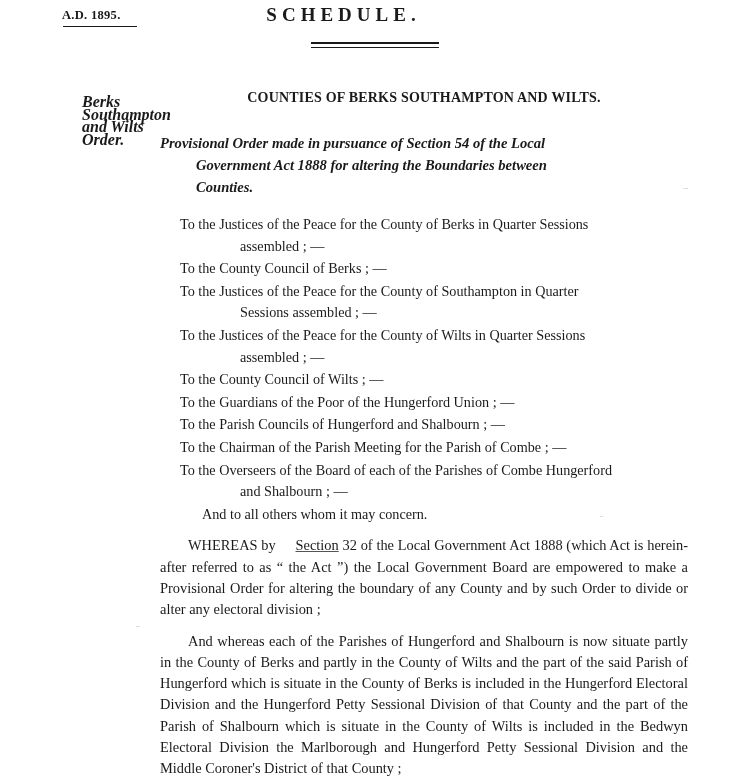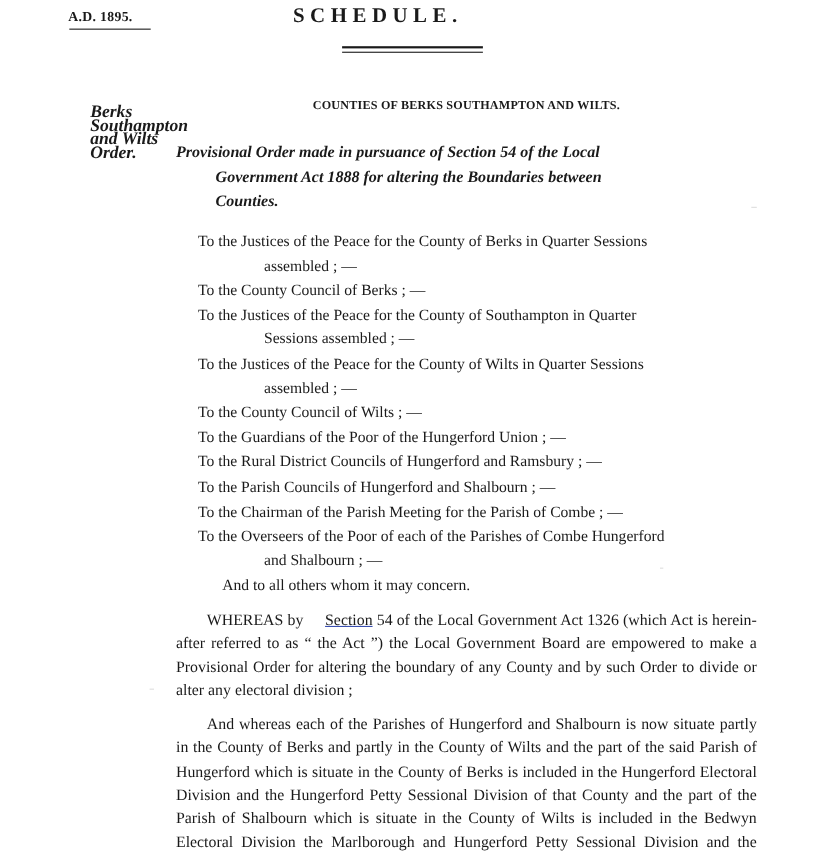--- a/index.html
+++ b/index.html
@@ -83,21 +83,21 @@
   }
   
   .col {
     position: absolute;
     left: 160px;
     top: 80px;
     width: 528px;
   }
   .counties-heading {
     text-align: center;
-    font-size: 11px;
+    font-size: 14px;
     font-weight: bold;
     letter-spacing: 0.2px;
     margin: 10px 0 0 0;
     font-family: "Liberation Serif", serif;
   }
   .prov-order {
     font-size: 14.6px;
     font-style: italic;
     font-weight: bold;
     line-height: 22px;
@@ -211,42 +211,39 @@
       </div>
 
       <div class="addressee">
         <span>To the County Council of Wilts ; —</span>
       </div>
 
       <div class="addressee">
         <span>To the Guardians of the Poor of the Hungerford Union ; —</span>
       </div>
 
-      <div class="addressee">
-        <span>To the Rural District Councils of Hungerford and Ramsbury ; —</span>
-      </div>
 
       <div class="addressee">
         <span>To the Parish Councils of Hungerford and Shalbourn ; —</span>
       </div>
 
       <div class="addressee">
         <span>To the Chairman of the Parish Meeting for the Parish of Combe ; —</span>
       </div>
 
       <div class="addressee">
-        <span>To the Overseers of the Poor of each of the Parishes of Combe Hungerford</span>
+        <span>To the Overseers of the Board of each of the Parishes of Combe Hungerford</span>
         <span class="cont">and Shalbourn ; —</span>
       </div>
 
       <div class="final-line">And to all others whom it may concern.</div>
     </div>
 
     <div class="para first-indent">
-      <span>WHEREAS by </span><span class="underlined-link">Section</span><span> 54 of the Local Government Act 1326 (which Act is herein-after referred to as “ the Act ”) the Local Government Board are empowered to make a Provisional Order for altering the boundary of any County and by such Order to divide or alter any electoral division ;</span>
+      <span>WHEREAS by </span><span class="underlined-link">Section</span><span> 32 of the Local Government Act 1888 (which Act is herein-after referred to as “ the Act ”) the Local Government Board are empowered to make a Provisional Order for altering the boundary of any County and by such Order to divide or alter any electoral division ;</span>
     </div>
 
     <div class="para first-indent">
       <span>And whereas each of the Parishes of Hungerford and Shalbourn is now situate partly in the County of Berks and partly in the County of Wilts and the part of the said Parish of Hungerford which is situate in the County of Berks is included in the Hungerford Electoral Division and the Hungerford Petty Sessional Division of that County and the part of the Parish of Shalbourn which is situate in the County of Wilts is included in the Bedwyn Electoral Division the Marlborough and Hungerford Petty Sessional Division and the Middle Coroner's District of that County ;</span>
     </div>
 
   </div>
 
   <div class="speck" style="left:683px;top:188px;width:5px;height:1px;"></div>
   <div class="speck" style="left:136px;top:626px;width:4px;height:1px;"></div>

